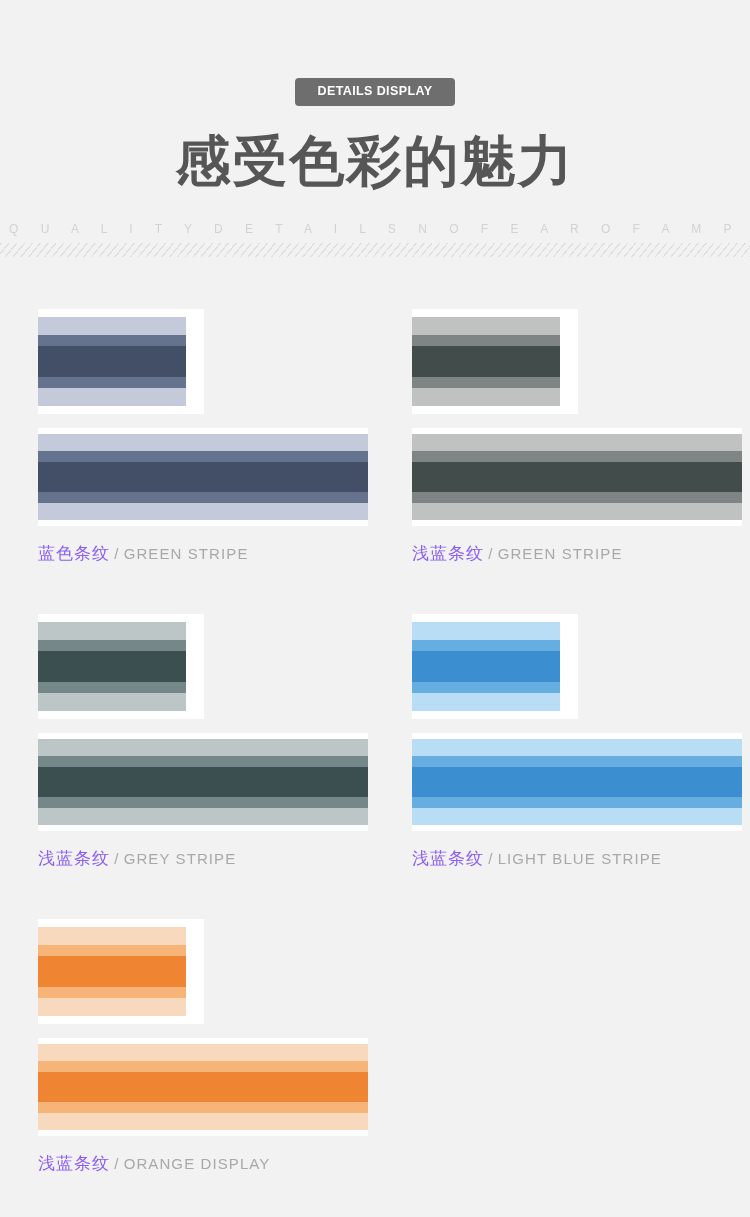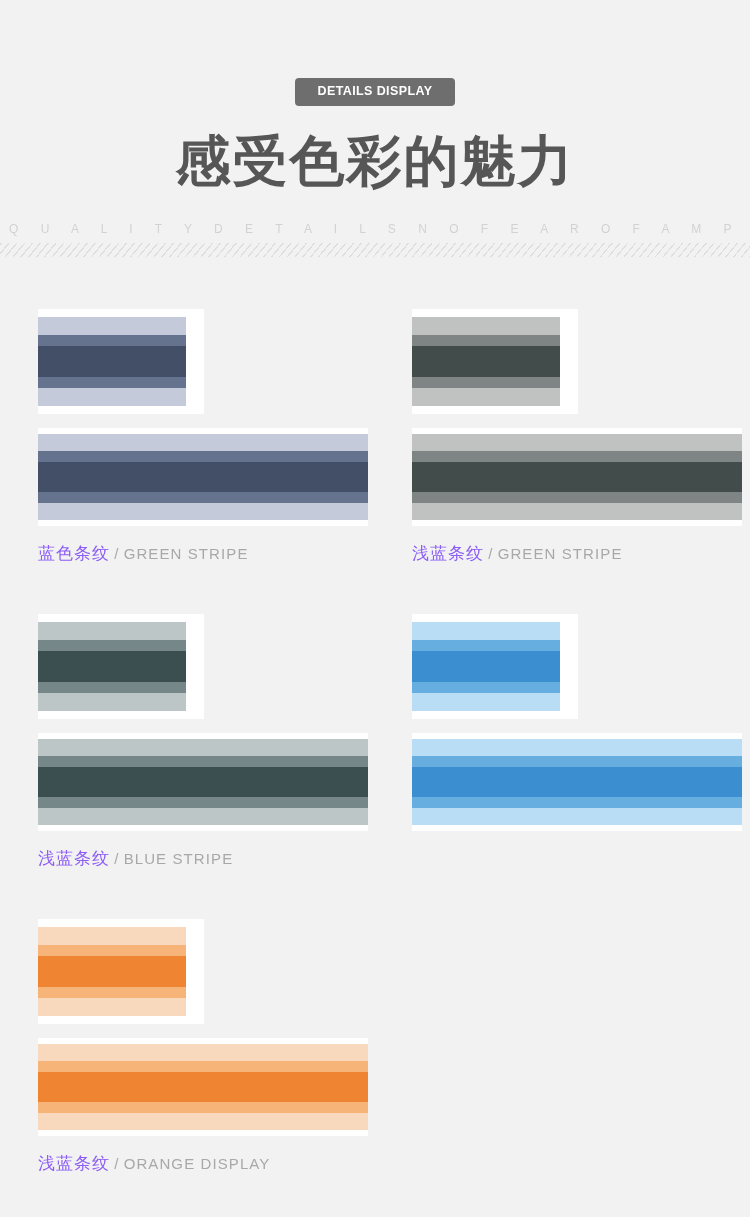--- a/index.html
+++ b/index.html
@@ -233,21 +233,21 @@
           <i class="b1" style="background: rgb(188, 198, 198);"></i>
           <i class="b2" style="background: rgb(118, 135, 138);"></i>
           <i class="b3" style="background: rgb(59, 79, 81);"></i>
           <i class="b4" style="background: rgb(118, 135, 138);"></i>
           <i class="b5" style="background: rgb(188, 198, 198);"></i>
         </div>
       </div>
       <div class="caption">
         <span class="cn">浅蓝条纹</span>
         <span class="en">/</span>
-        <span class="en">BLUE STRIPE</span>
+        <span class="en">GREY STRIPE</span>
       </div>
     </div>
 
     <div class="cell">
       <div class="swatch-small">
         <div class="stripes">
           <i class="b1" style="background: rgb(185, 221, 245);"></i>
           <i class="b2" style="background: rgb(102, 174, 224);"></i>
           <i class="b3" style="background: rgb(59, 143, 208);"></i>
           <i class="b4" style="background: rgb(102, 174, 224);"></i>
@@ -256,20 +256,25 @@
       </div>
       <div class="swatch-wide">
         <div class="stripes">
           <i class="b1" style="background: rgb(185, 221, 245);"></i>
           <i class="b2" style="background: rgb(102, 174, 224);"></i>
           <i class="b3" style="background: rgb(59, 143, 208);"></i>
           <i class="b4" style="background: rgb(102, 174, 224);"></i>
           <i class="b5" style="background: rgb(185, 221, 245);"></i>
         </div>
       </div>
+      <div class="caption">
+        <span class="cn">浅蓝条纹</span>
+        <span class="en">/</span>
+        <span class="en">LIGHT BLUE STRIPE</span>
+      </div>
     </div>
 
     <div class="row-gap"></div>
     <div class="row-gap"></div>
 
     <div class="cell">
       <div class="swatch-small">
         <div class="stripes">
           <i class="b1" style="background: rgb(249, 217, 189);"></i>
           <i class="b2" style="background: rgb(247, 180, 120);"></i>

